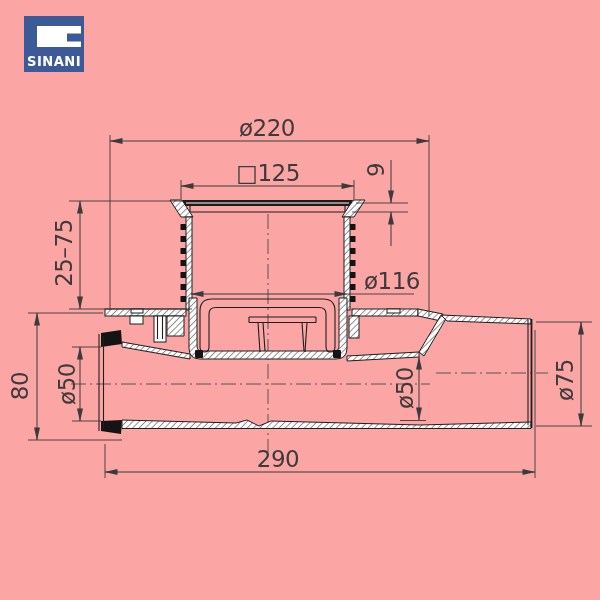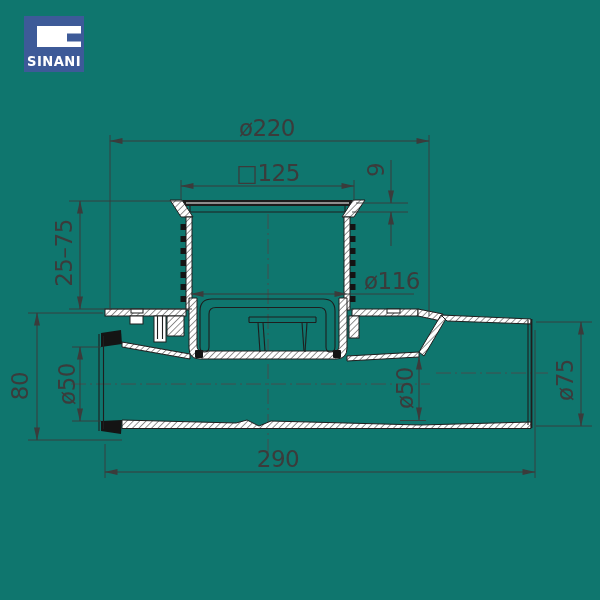--- a/index.html
+++ b/index.html
@@ -1,16 +1,16 @@
 <!DOCTYPE html>
 <html><head>
 <meta charset="utf-8">
 <style>
   html,body{margin:0;padding:0;background:#ffffff;}
-  .canvas{position:relative;width:600px;height:600px;background:#0f766e;overflow:hidden;
+  .canvas{position:relative;width:600px;height:600px;background:#fca5a5;overflow:hidden;
           font-family:"DejaVu Sans",sans-serif;}
   svg{position:absolute;left:0;top:0;}
   .thin{stroke:#1e1e1e;stroke-width:1.1;fill:none;}
   .thick{stroke:#1e1e1e;stroke-width:1.8;fill:none;}
   .band{fill:url(#hatch);stroke:#1e1e1e;stroke-width:1;}
   .dark{fill:#141414;stroke:none;}
   .white{fill:#ffffff;stroke:#1e1e1e;stroke-width:1;}
   .ext{stroke:#3b3b3b;stroke-width:0.9;fill:none;}
   .dim-line{stroke:#3b3b3b;stroke-width:1;fill:none;}
   .center{stroke:#4a4a4a;stroke-width:0.9;fill:none;stroke-dasharray:15 4 2 4;}

